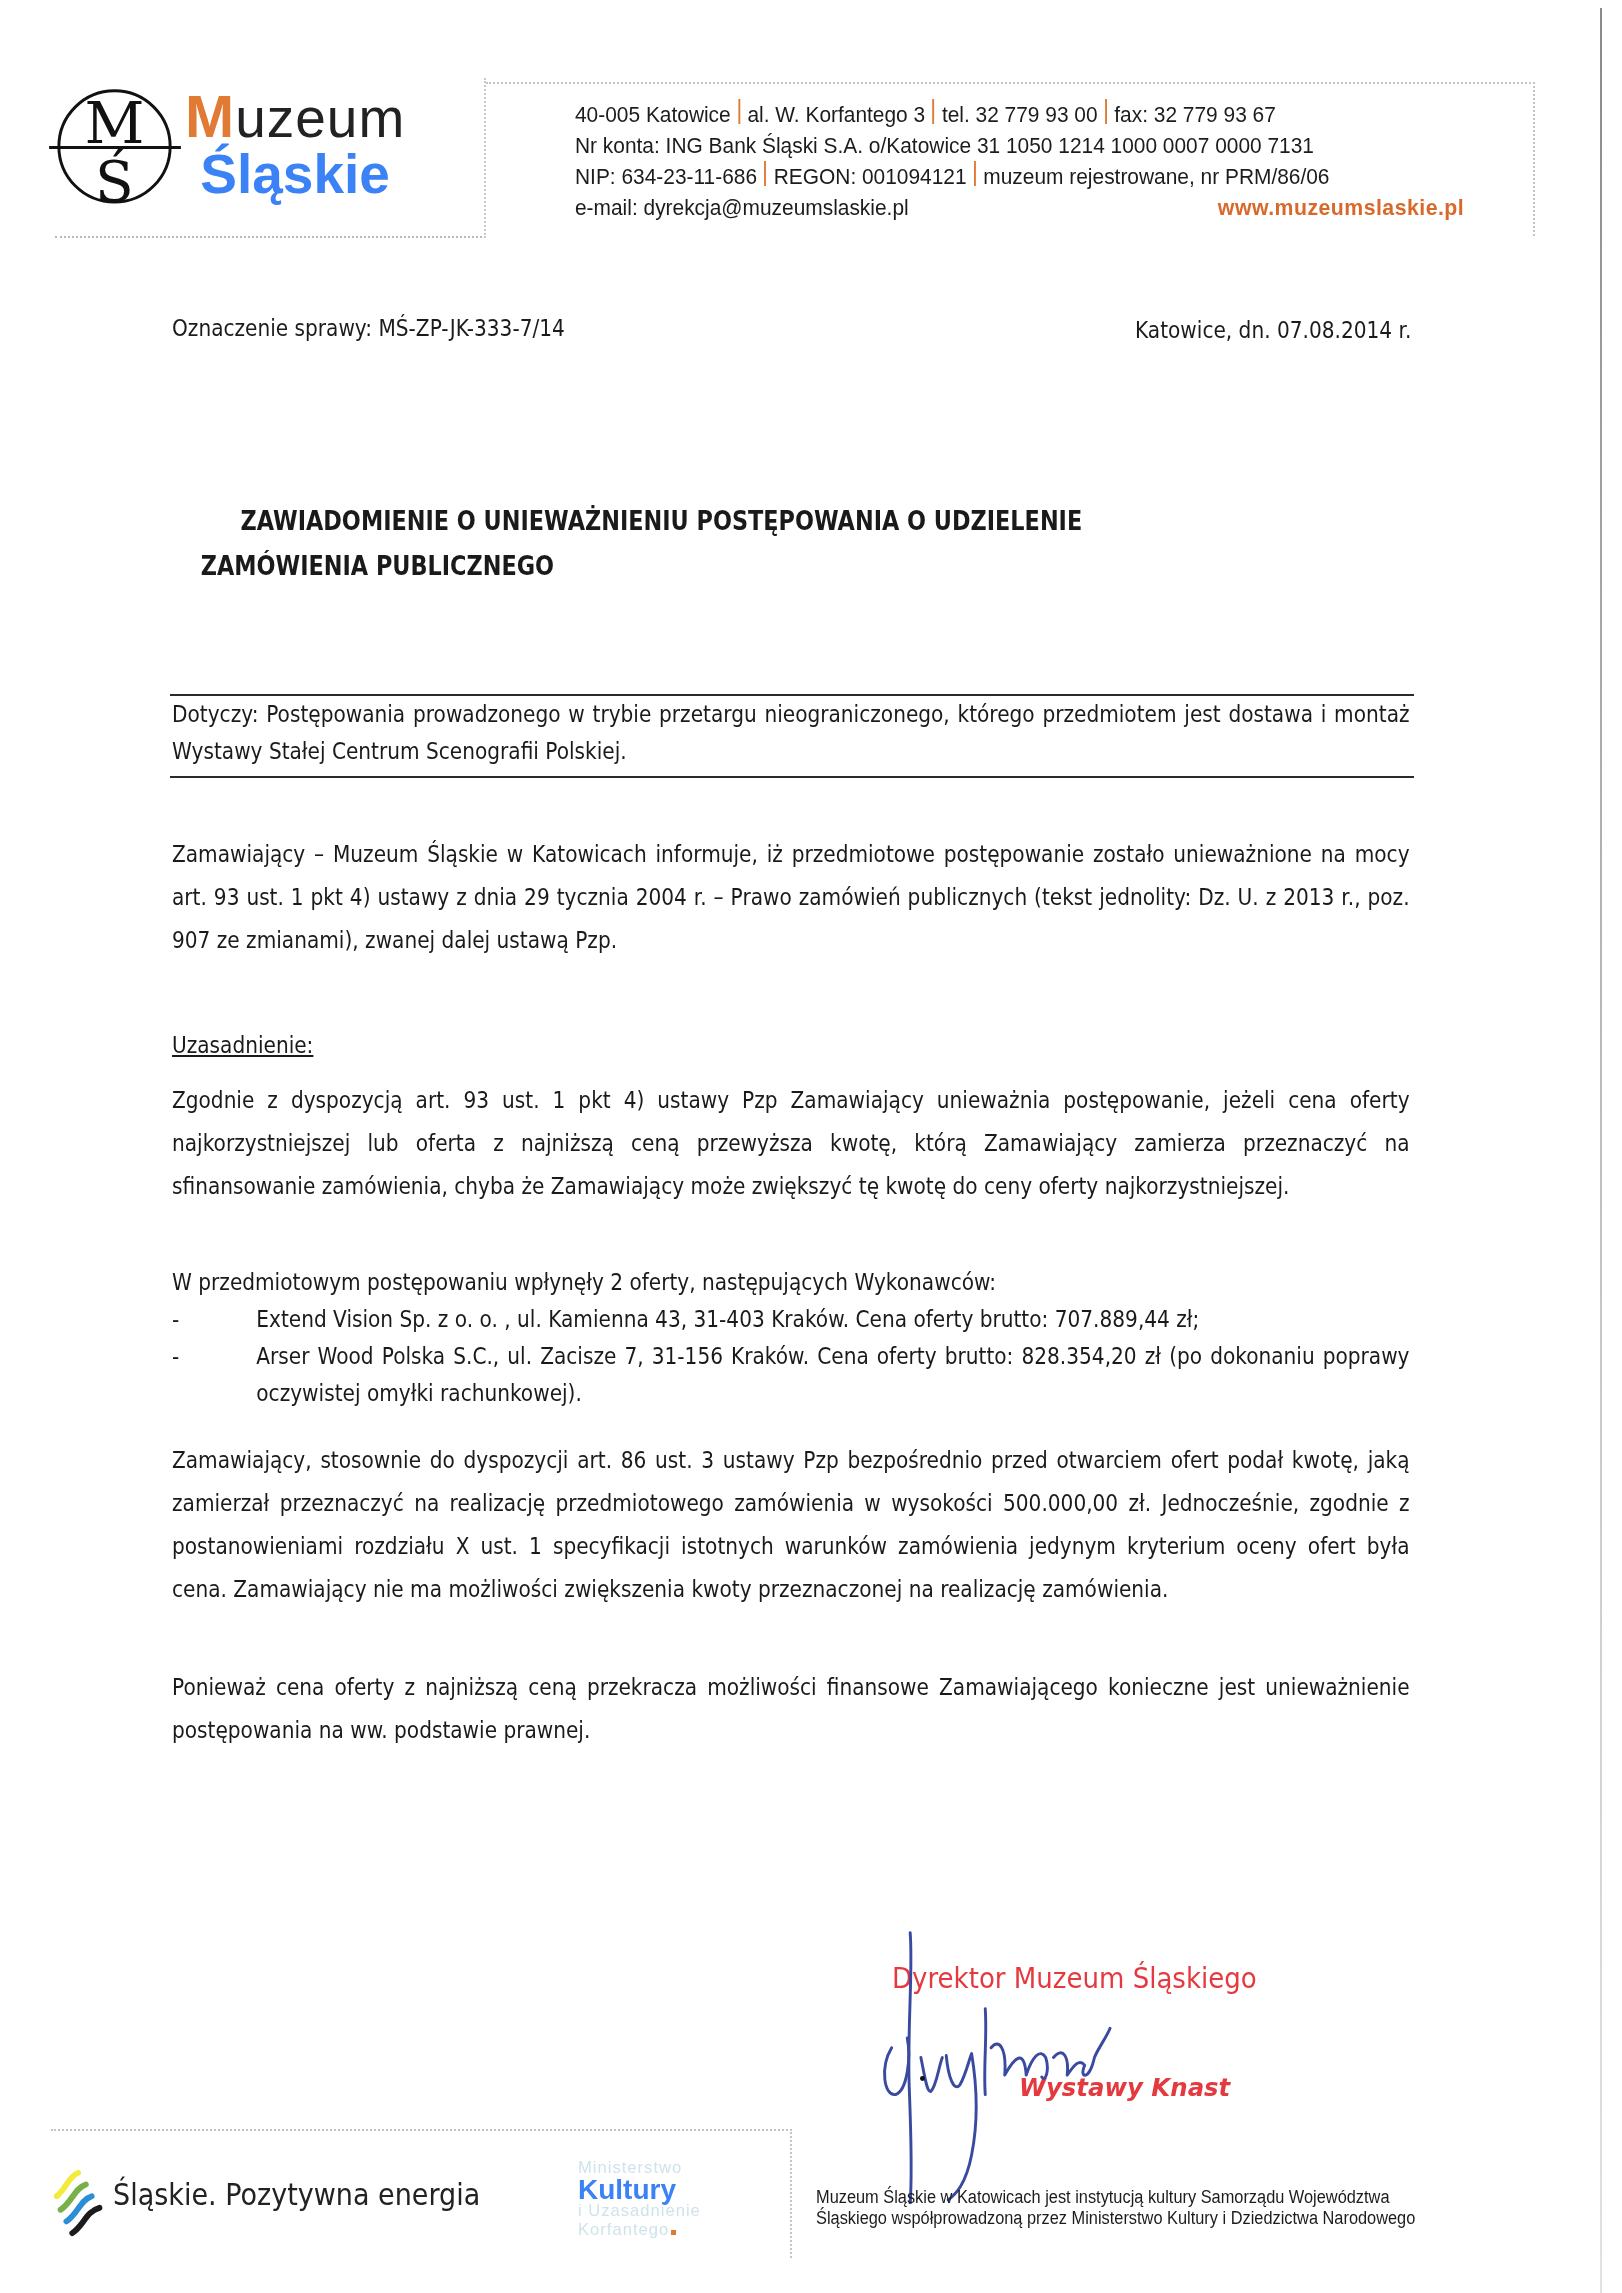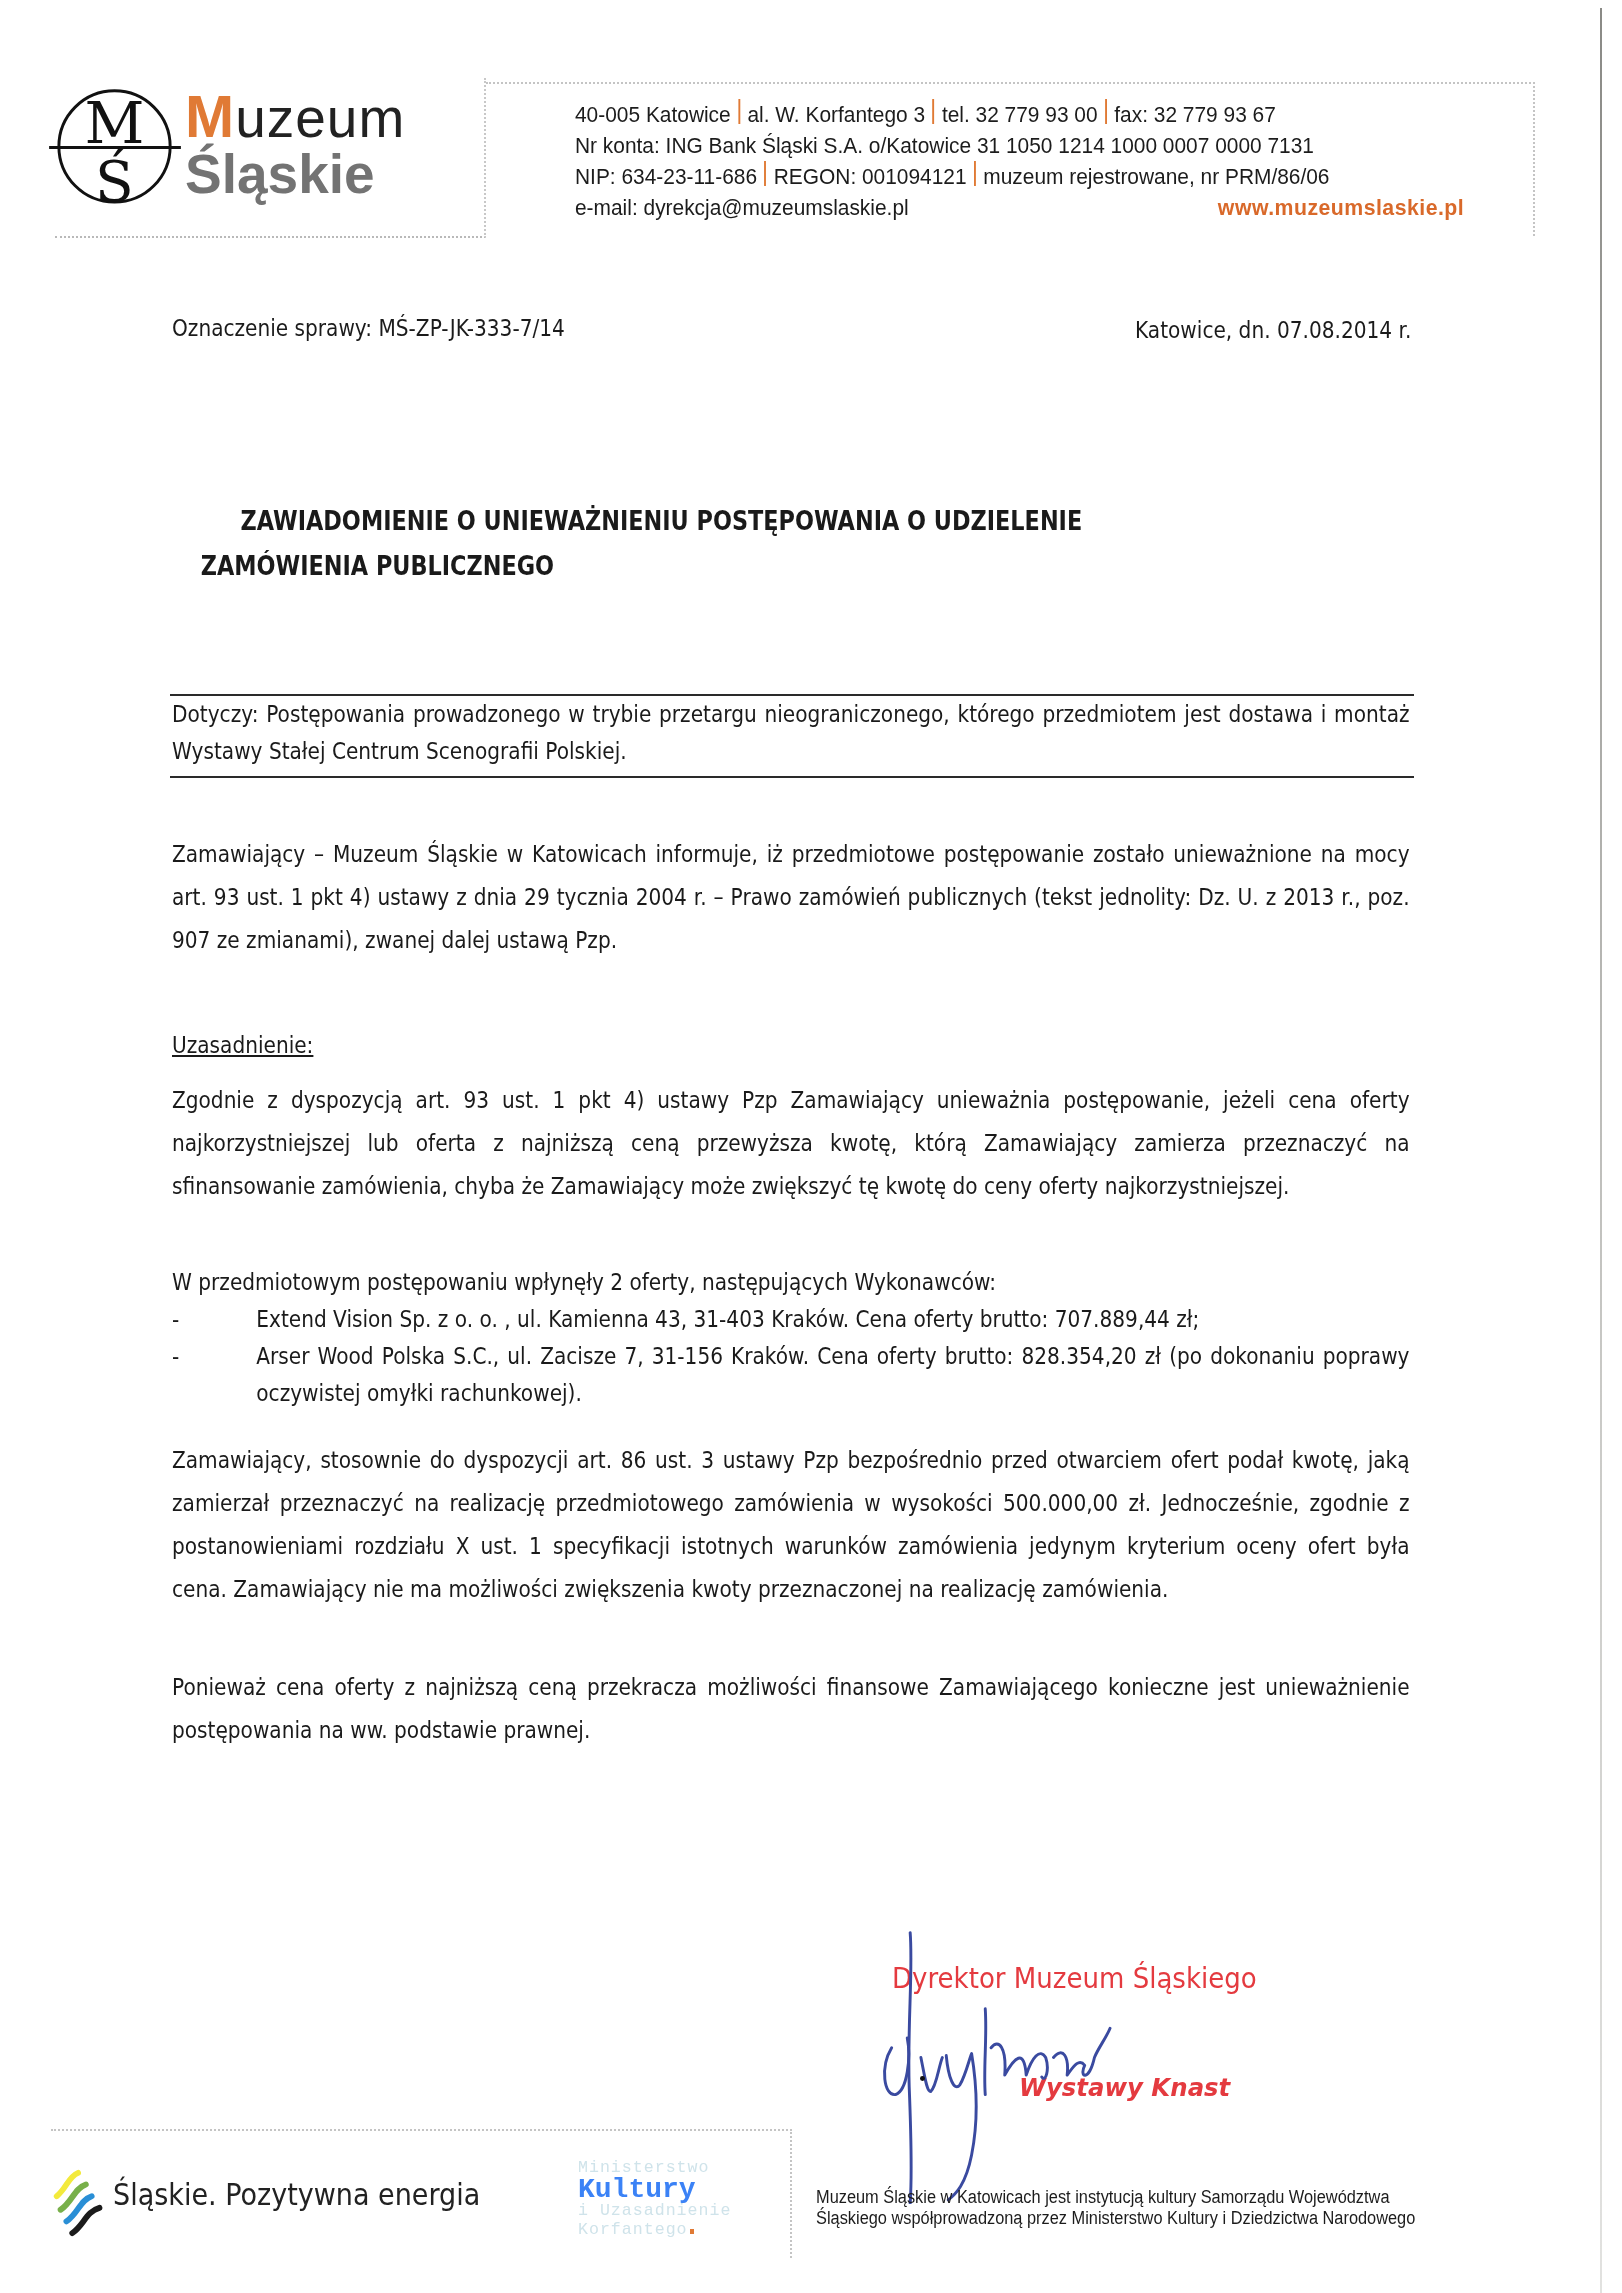--- a/index.html
+++ b/index.html
@@ -10,21 +10,21 @@
   .scan-edge { position: absolute; left: 1600px; top: 7.8px; width: 2px; height: 2286px;
                background: linear-gradient(to bottom, #8a8a86, #c9c9c6 60%, #e2e2e0); }
 
   
   .logo-box { position: absolute; left: 55px; top: 78px; width: 429px; height: 158px;
               border-bottom: 2px dotted #b9b9b9; border-right: 2px dotted #c8c8c8; }
   .logo-emblem { position: absolute; left: 49px; top: 84px; width: 132px; height: 122px; }
   .logo-text { position: absolute; left: 185px; top: 88px; line-height: 1; }
   .logo-line1 { font-family: "Liberation Sans", sans-serif; font-size: 55px; color: #222; letter-spacing: 1px; }
   .logo-line1 .m { color: #e07a35; font-weight: bold; font-size: 59px; }
-  .logo-line2 { font-family: "Liberation Sans", sans-serif; font-weight: bold; font-size: 55px; color: #737373; margin-top: 0px; }
+  .logo-line2 { font-family: "Liberation Sans", sans-serif; font-weight: bold; font-size: 55px; color: #3b82f6; margin-top: 0px; text-align: center; }
 
   .contact-box { position: absolute; left: 486px; top: 82px; width: 1047px; height: 152px;
                  border-top: 2px dotted #c4c4c4; border-right: 2px dotted #c4c4c4; }
   .contact-lines { position: absolute; left: 575px; top: 99px; width: 936px;
                    font-family: "Liberation Sans", sans-serif; font-size: 22px; color: #1c1c1c;
                    line-height: 31px; transform: scaleX(0.95); transform-origin: left; }
   .contact-line { white-space: nowrap; display: flex; justify-content: space-between; }
   .contact-line .seg { white-space: nowrap; }
   .sep { display: inline-block; width: 2px; height: 25px; background: #e07a35; vertical-align: -4.9px; margin: 0 7.8px; }
   .www { color: #d9692a; font-weight: bold; font-size: 22.4px; letter-spacing: 0.5px; }
@@ -65,21 +65,21 @@
   .dot { position: absolute; left: 920px; top: 2076px; width: 4.9px; height: 4.9px; border-radius: 50%; background: #111; }
 
   
   .foot-box { position: absolute; left: 51px; top: 2129px; width: 739px; height: 127px;
               border-top: 2px dotted #c4c4c4; border-right: 2px dotted #c4c4c4; }
   .foot-logo { position: absolute; left: 47px; top: 2167px; }
   .foot-slogan { position: absolute; left: 113px; top: 2177px; font-size: 30px; color: #222;
                  font-family: "DejaVu Sans", sans-serif; white-space: nowrap;
                  transform: scaleX(0.9); transform-origin: left; }
   .foot-slogan .b { font-weight: normal; }
-  .ministry { position: absolute; left: 578px; top: 2158px; font-family: Liberation Mono, monospace;
+  .ministry { position: absolute; left: 578px; top: 2158px; font-family: Liberation Sans, sans-serif;
               line-height: 19.5px; font-size: 16.6px; }
   .ministry .faint { color: #cfe3ea; letter-spacing: 1px; }
   .ministry .kultura { color: #3b82f6; font-weight: bold; font-size: 28px; line-height: 23.4px; }
   .ministry .sq { display: inline-block; width: 4.9px; height: 5.9px; background: #e07a35; margin-left: 2px; }
   .foot-note { position: absolute; left: 816px; top: 2187px; font-family: "Liberation Sans", sans-serif;
                font-size: 17.6px; color: #1c1c1c; line-height: 20.5px; white-space: nowrap;
                transform: scaleX(0.93); transform-origin: left; }
 </style>
 </head>
 <body>

